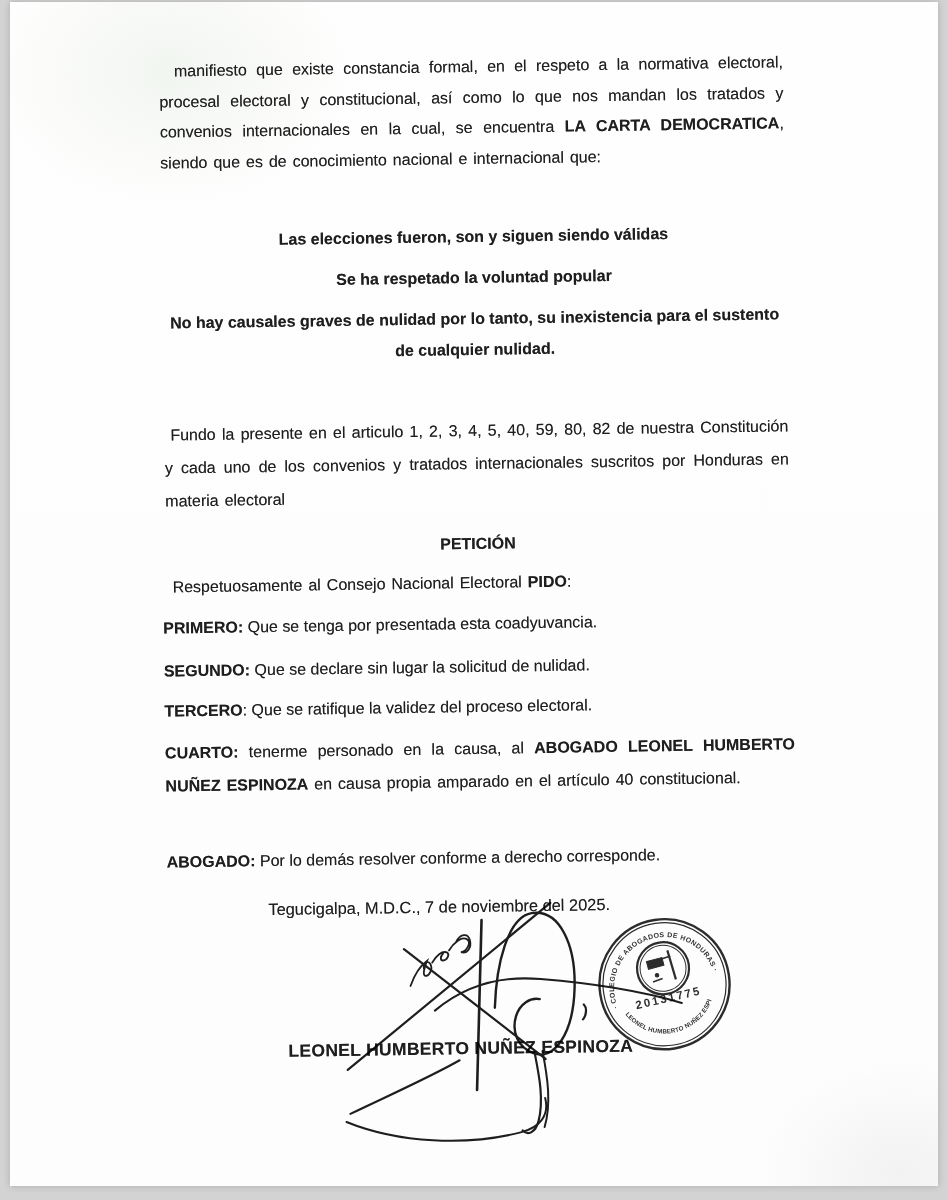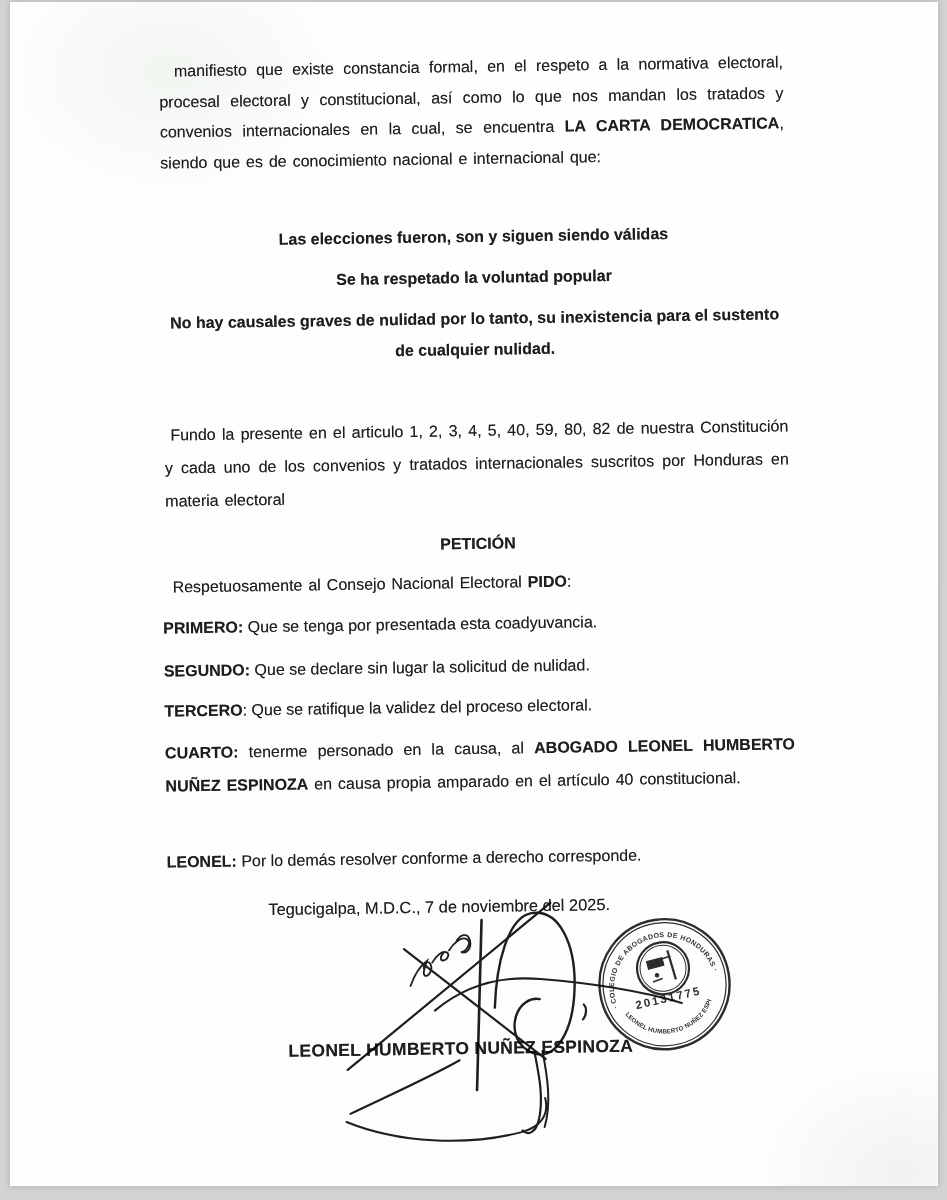--- a/index.html
+++ b/index.html
@@ -63,21 +63,21 @@
     <p class="blk body ind2" style="top:566px"><span>Respetuosamente al Consejo Nacional Electoral </span><b>PIDO</b><span>:</span></p>
 
     <p class="blk item" style="top:607px"><b>PRIMERO:</b><span> Que se tenga por presentada esta coadyuvancia.</span></p>
 
     <p class="blk item" style="top:650px"><b>SEGUNDO:</b><span> Que se declare sin lugar la solicitud de nulidad.</span></p>
 
     <p class="blk item" style="top:690px"><b>TERCERO</b><span>: Que se ratifique la validez del proceso electoral.</span></p>
 
     <p class="blk body lh33" style="top:730px;left:152px;width:630px"><b>CUARTO:</b><span> tenerme personado en la causa, al </span><b>ABOGADO LEONEL HUMBERTO NUÑEZ ESPINOZA</b><span> en causa propia amparado en el artículo 40 constitucional.</span></p>
 
-    <p class="blk item" style="top:841px"><b>LEONEL:</b><span> Por lo demás resolver conforme a derecho corresponde.</span></p>
+    <p class="blk item" style="top:841px"><b>ABOGADO:</b><span> Por lo demás resolver conforme a derecho corresponde.</span></p>
 
     <p class="blk date" style="top:889px;left:253px">Tegucigalpa, M.D.C., 7 de noviembre del 2025.</p>
 
     <p class="blk sigName" style="top:1031px;left:271px">LEONEL HUMBERTO NUÑEZ ESPINOZA</p>
 
     <svg class="sigSvg" width="400" height="260" viewBox="0 0 400 260">
       <g fill="none" stroke="currentColor" stroke-linecap="round">
         <path d="M 146,30 C 143,90 141,150 139,200" stroke-width="2.6"></path>
         <path d="M 158,118 C 160,75 172,28 196,24 C 224,20 240,56 238,100 C 236,146 216,172 196,164 C 181,158 174,143 179,127 C 183,114 194,108 203,110" stroke-width="2.4"></path>
         <path d="M 197,163 C 201,185 206,210 200,232 C 197,243 189,247 184,241" stroke-width="2.2"></path>

